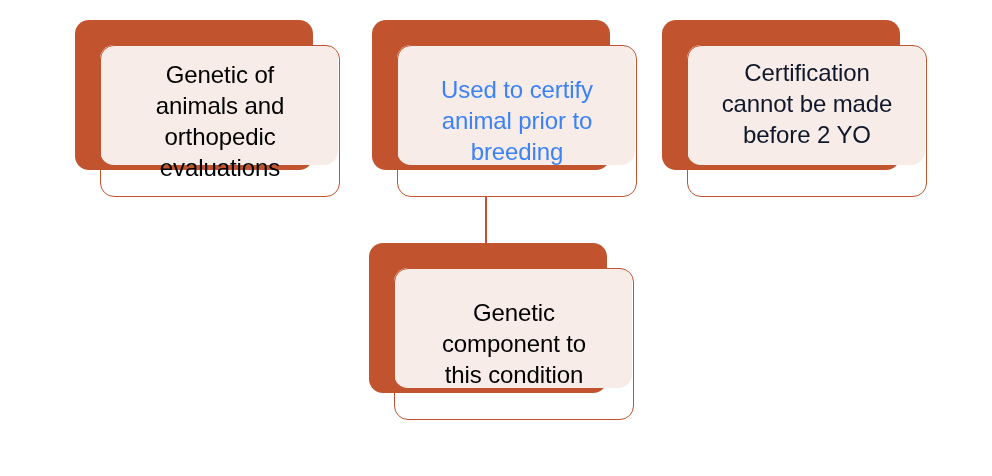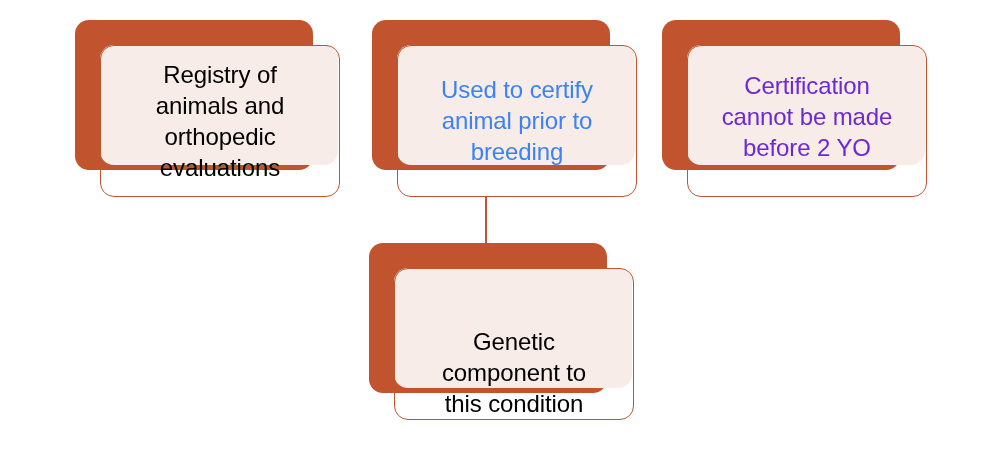--- a/index.html
+++ b/index.html
@@ -70,42 +70,42 @@
 </head>
 <body>
 
 <div id="canvas">
 
 <div class="connector" style="left: 485px; top: 196px; width: 2px; height: 49px; background: rgb(193, 84, 47);"></div>
     <div class="card" style="left: 0px; top: 0px;">
       <div class="card-shadow" style="left: 75px; top: 20px; width: 238px; height: 150px; background: rgb(193, 84, 47);"></div>
       <div class="card-mid" style="left: 100px; top: 45px; width: 238px; height: 120px; background: rgb(247, 236, 231);"></div>
       <div class="card-front" style="left: 100px; top: 45px; width: 240px; height: 152px; border-color: rgb(193, 84, 47);"></div>
-      <div class="card-label" style="left: 100px; width: 240px; top: 59px; color: rgb(0, 0, 0);">Registry of
+      <div class="card-label" style="left: 100px; width: 240px; top: 59px; color: rgb(0, 0, 0);">Genetic of
 animals and
 orthopedic
 evaluations</div>
     </div>
     <div class="card" style="left: 0px; top: 0px;">
       <div class="card-shadow" style="left: 372px; top: 20px; width: 238px; height: 150px; background: rgb(193, 84, 47);"></div>
       <div class="card-mid" style="left: 397px; top: 45px; width: 238px; height: 120px; background: rgb(247, 236, 231);"></div>
       <div class="card-front" style="left: 397px; top: 45px; width: 240px; height: 152px; border-color: rgb(193, 84, 47);"></div>
       <div class="card-label" style="left: 397px; width: 240px; top: 74px; color: #3b82f6;">Used to certify
 animal prior to
 breeding</div>
     </div>
     <div class="card" style="left: 0px; top: 0px;">
       <div class="card-shadow" style="left: 662px; top: 20px; width: 238px; height: 150px; background: rgb(193, 84, 47);"></div>
       <div class="card-mid" style="left: 687px; top: 45px; width: 238px; height: 120px; background: rgb(247, 236, 231);"></div>
       <div class="card-front" style="left: 687px; top: 45px; width: 240px; height: 152px; border-color: rgb(193, 84, 47);"></div>
-      <div class="card-label" style="left: 687px; width: 240px; top: 70px; color: #6d28d9;">Certification
+      <div class="card-label" style="left: 687px; width: 240px; top: 57px; color: #0f172a;">Certification
 cannot be made
 before 2 YO</div>
     </div>
     <div class="card" style="left: 0px; top: 0px;">
       <div class="card-shadow" style="left: 369px; top: 243px; width: 238px; height: 150px; background: rgb(193, 84, 47);"></div>
       <div class="card-mid" style="left: 394px; top: 268px; width: 238px; height: 120px; background: rgb(247, 236, 231);"></div>
       <div class="card-front" style="left: 394px; top: 268px; width: 240px; height: 152px; border-color: rgb(193, 84, 47);"></div>
-      <div class="card-label" style="left: 394px; width: 240px; top: 297px; color: rgb(0, 0, 0); margin-top: 29px;">Genetic
+      <div class="card-label" style="left: 394px; width: 240px; top: 297px; color: rgb(0, 0, 0);">Genetic
 component to
 this condition</div>
     </div>
   </div>
 
 </body></html>

